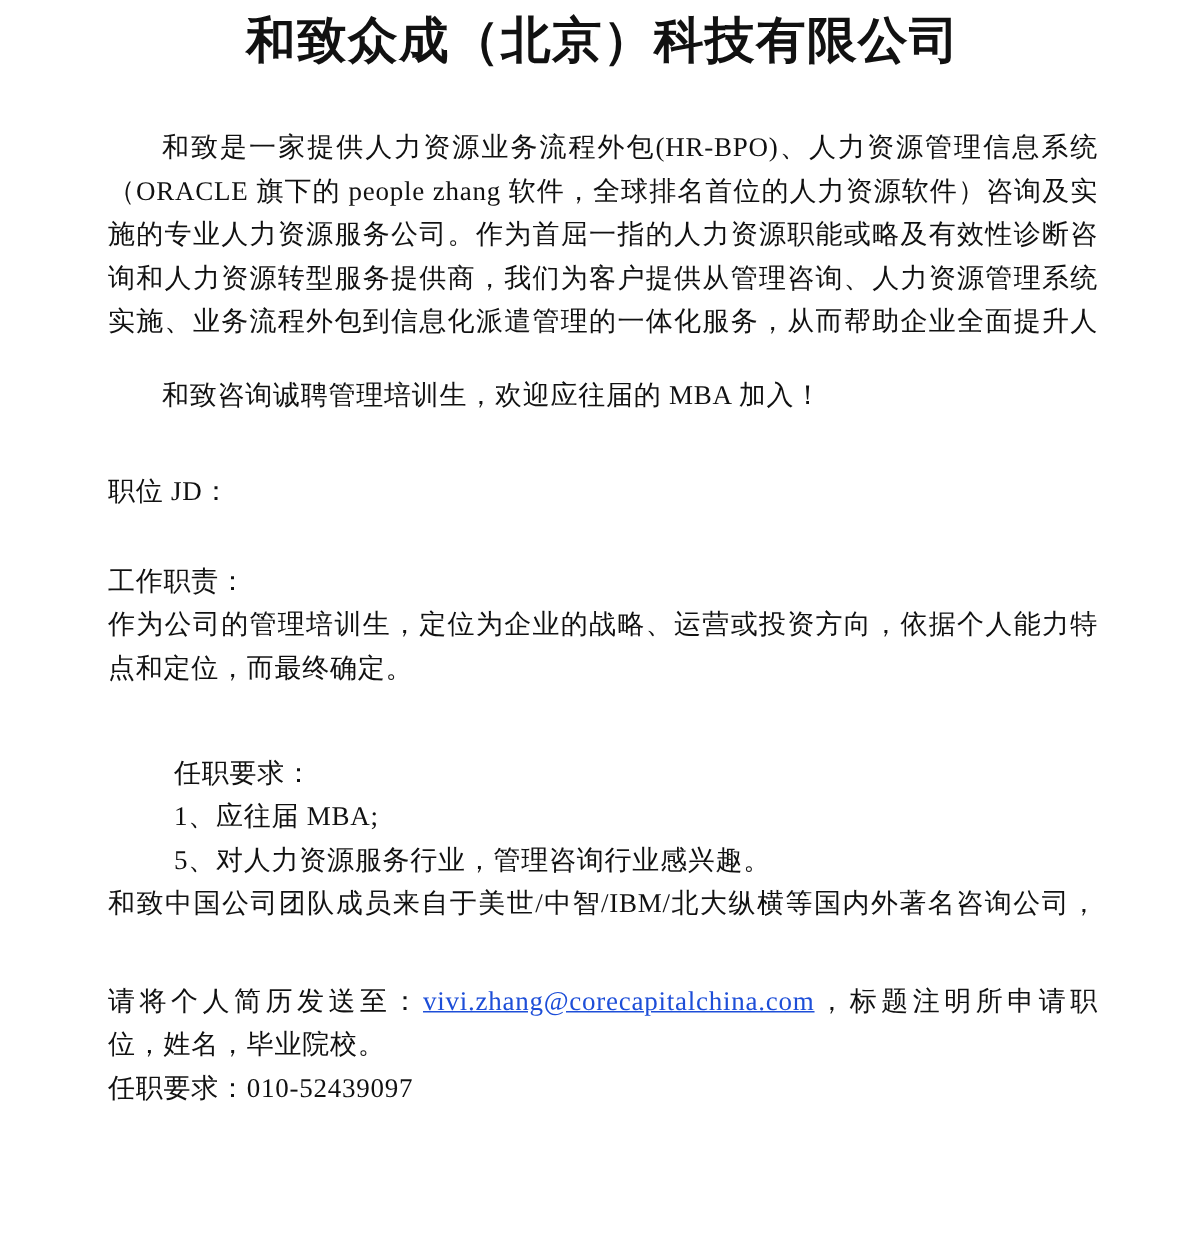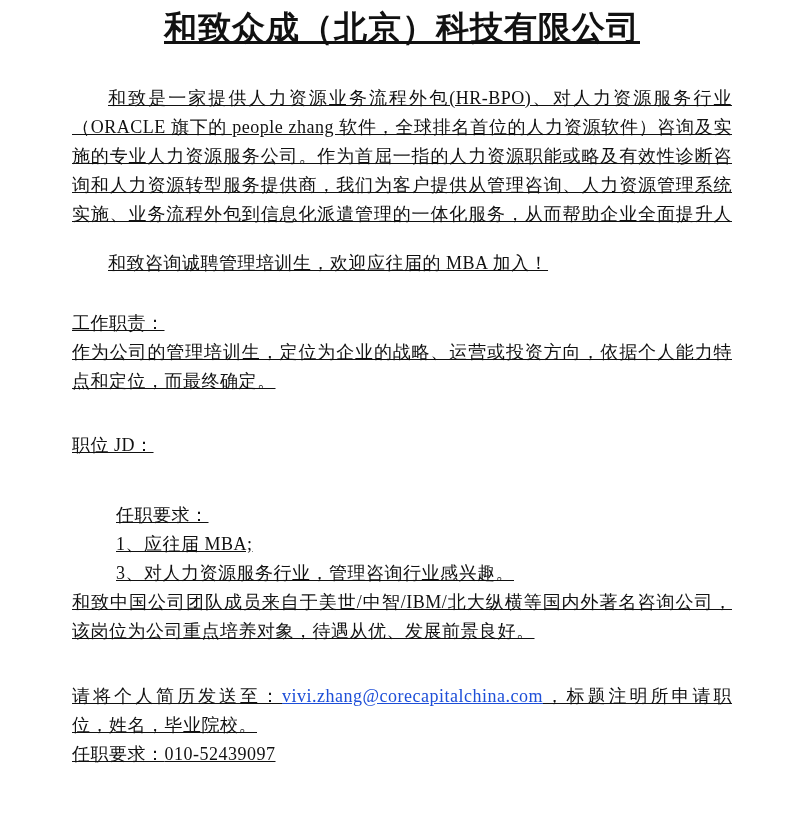--- a/index.html
+++ b/index.html
@@ -11,21 +11,20 @@
     width: 802px;
     height: 827px;
     overflow: hidden;
     font-family: "Liberation Serif", "DejaVu Serif", serif;
     color: #111111;
   }
   .page {
     box-sizing: border-box;
     width: 802px;
     padding: 6px 70px 0 72px;
-    text-decoration: underline;
   }
   .doc-title {
     margin: 0 0 34px 0;
     font-size: 33px;
     line-height: 44px;
     font-weight: bold;
     text-align: center;
     letter-spacing: 1px;
     white-space: nowrap;
   }
@@ -54,50 +53,49 @@
   }
 </style>
 </head>
 <body style="color: rgb(17, 17, 17);">
 
 <div class="page">
 
   <h1 class="doc-title">和致众成（北京）科技有限公司</h1>
 
   <div class="block">
-    <div class="line fill indent">和致是一家提供人力资源业务流程外包(HR-BPO)、对人力资源服务行业</div>
+    <div class="line fill indent">和致是一家提供人力资源业务流程外包(HR-BPO)、人力资源管理信息系统</div>
     <div class="line fill">（ORACLE 旗下的 people zhang 软件，全球排名首位的人力资源软件）咨询及实</div>
     <div class="line fill">施的专业人力资源服务公司。作为首屈一指的人力资源职能或略及有效性诊断咨</div>
     <div class="line fill">询和人力资源转型服务提供商，我们为客户提供从管理咨询、人力资源管理系统</div>
     <div class="line fill">实施、业务流程外包到信息化派遣管理的一体化服务，从而帮助企业全面提升人</div>
   </div>
 
   <div class="block b-para2">
     <div class="line indent">和致咨询诚聘管理培训生，欢迎应往届的 MBA 加入！</div>
   </div>
 
+  <div class="block b-jd">
+    <div class="line">职位 JD：</div>
+  </div>
+
   <div class="block b-resp">
     <div class="line">工作职责：</div>
     <div class="line fill">作为公司的管理培训生，定位为企业的战略、运营或投资方向，依据个人能力特</div>
     <div class="line">点和定位，而最终确定。</div>
   </div>
 
-  <div class="block b-jd">
-    <div class="line">职位 JD：</div>
-  </div>
-
   <div class="block b-req">
     <div class="line">任职要求：</div>
     <div class="line">1、应往届 MBA;</div>
-    <div class="line">3、对人力资源服务行业，管理咨询行业感兴趣。</div>
+    <div class="line">5、对人力资源服务行业，管理咨询行业感兴趣。</div>
   </div>
 
   <div class="block b-team">
     <div class="line fill">和致中国公司团队成员来自于美世/中智/IBM/北大纵横等国内外著名咨询公司，</div>
-    <div class="line">该岗位为公司重点培养对象，待遇从优、发展前景良好。</div>
   </div>
 
   <div class="block b-apply">
     <div class="line fill"><span>请将个人简历发送至：</span><a href="#" class="email-link" style="color: #1d4ed8;">vivi.zhang@corecapitalchina.com</a><span>，标题注明所申请职</span></div>
     <div class="line">位，姓名，毕业院校。</div>
     <div class="line"><span>任职要求：</span><span>010-52439097</span></div>
   </div>
 
 </div>
 

